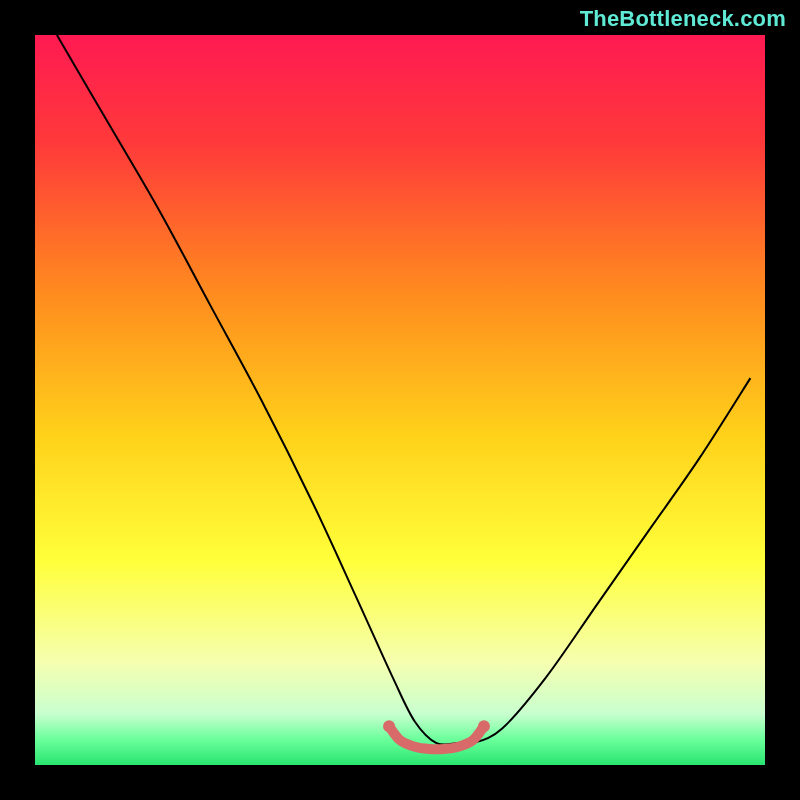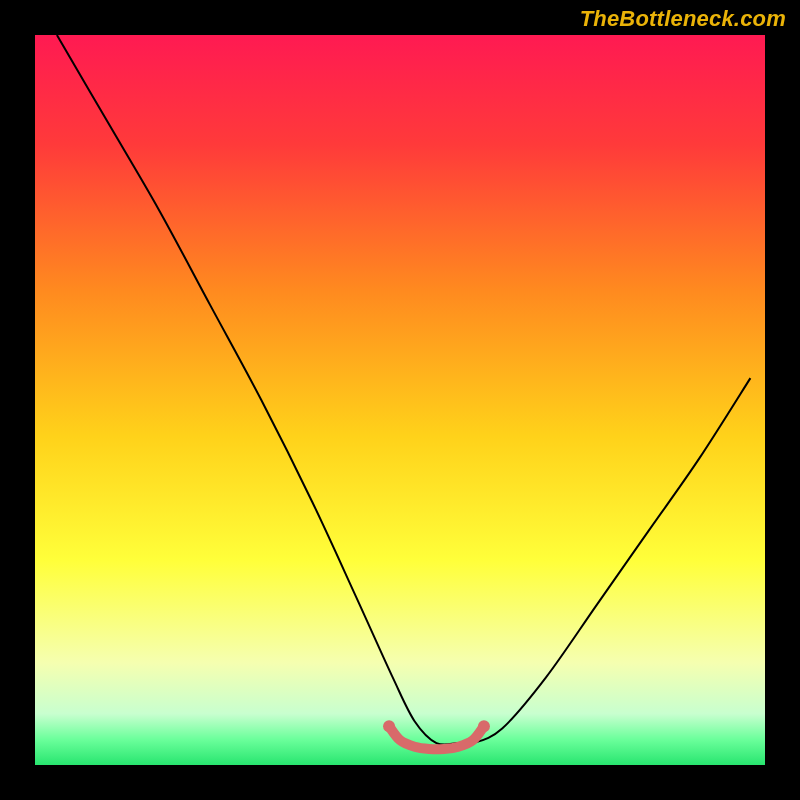--- a/index.html
+++ b/index.html
@@ -14,26 +14,25 @@
   .frame {
     position: relative;
     width: 800px;
     height: 800px;
     background: #000;
   }
   .watermark {
     position: absolute;
     top: 6px;
     right: 14px;
-    color: #eab308;
+    color: #5eead4;
     font-size: 22px;
     font-weight: 600;
     letter-spacing: 0.2px;
     z-index: 50;
-    font-style: italic;
   }
   .plot-area {
     position: absolute;
     left: 35px;
     top: 35px;
     width: 730px;
     height: 730px;
     overflow: hidden;
   }
   .plot-area svg {

